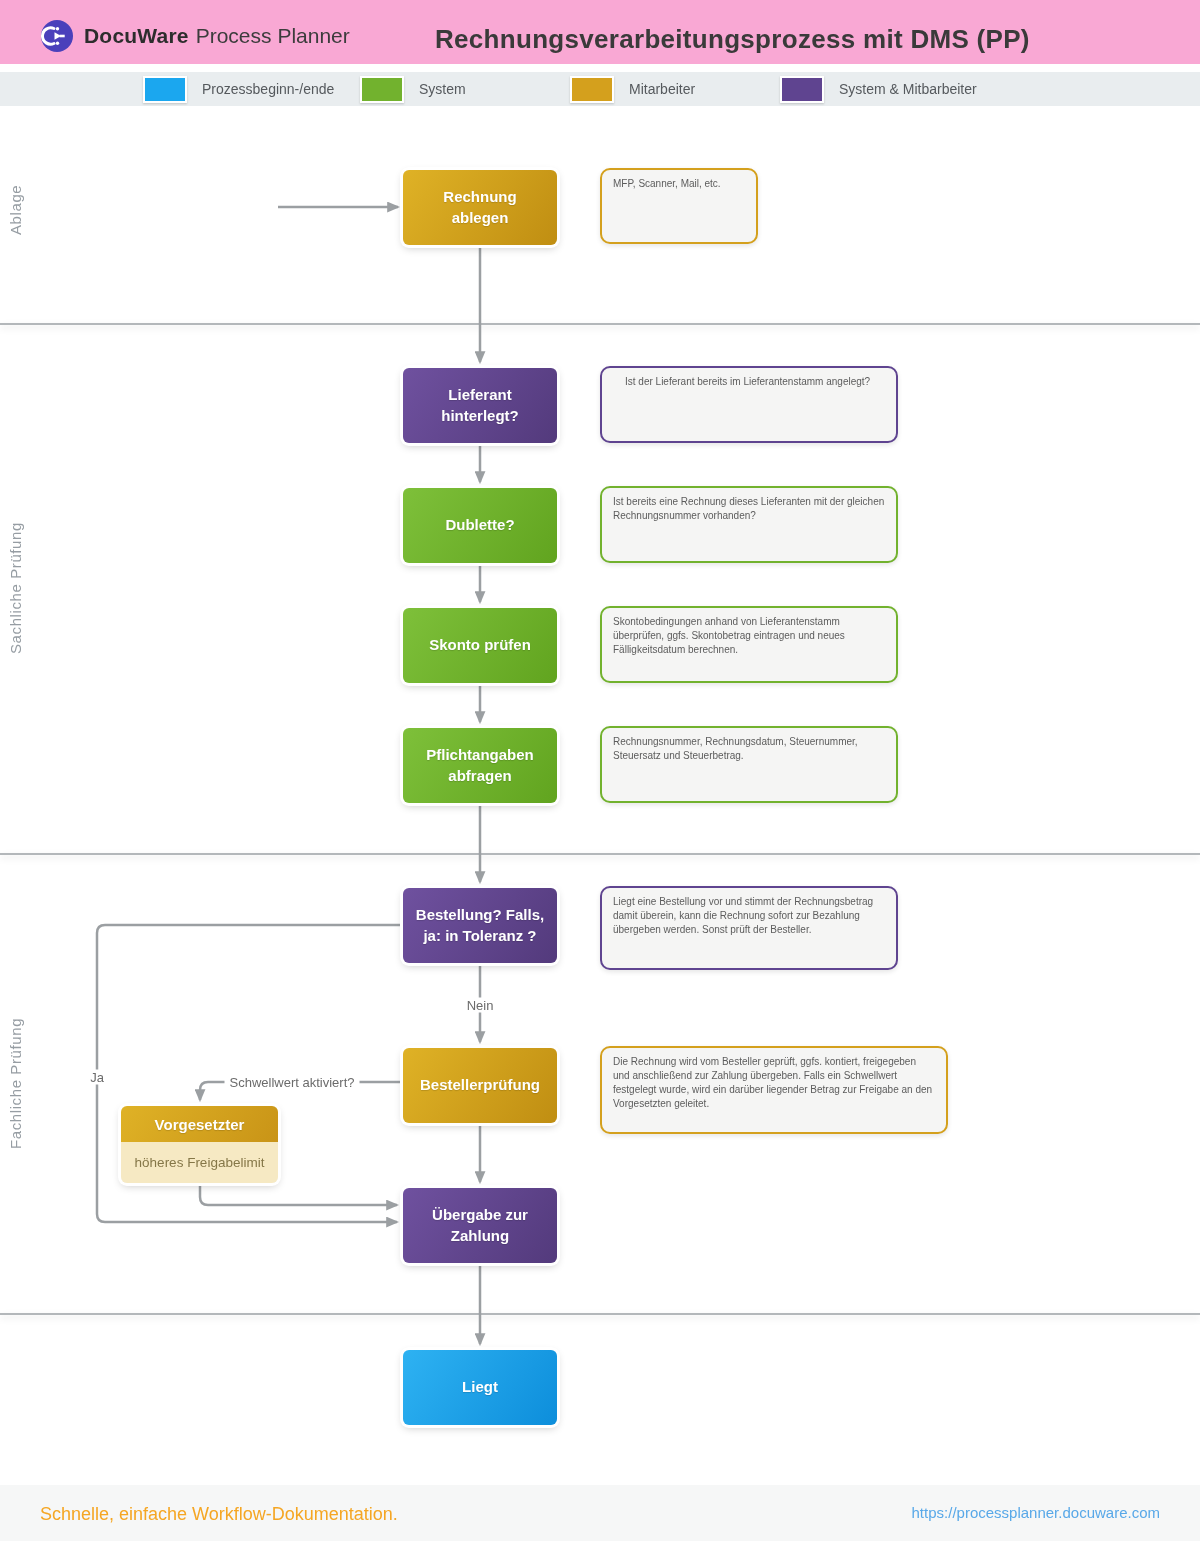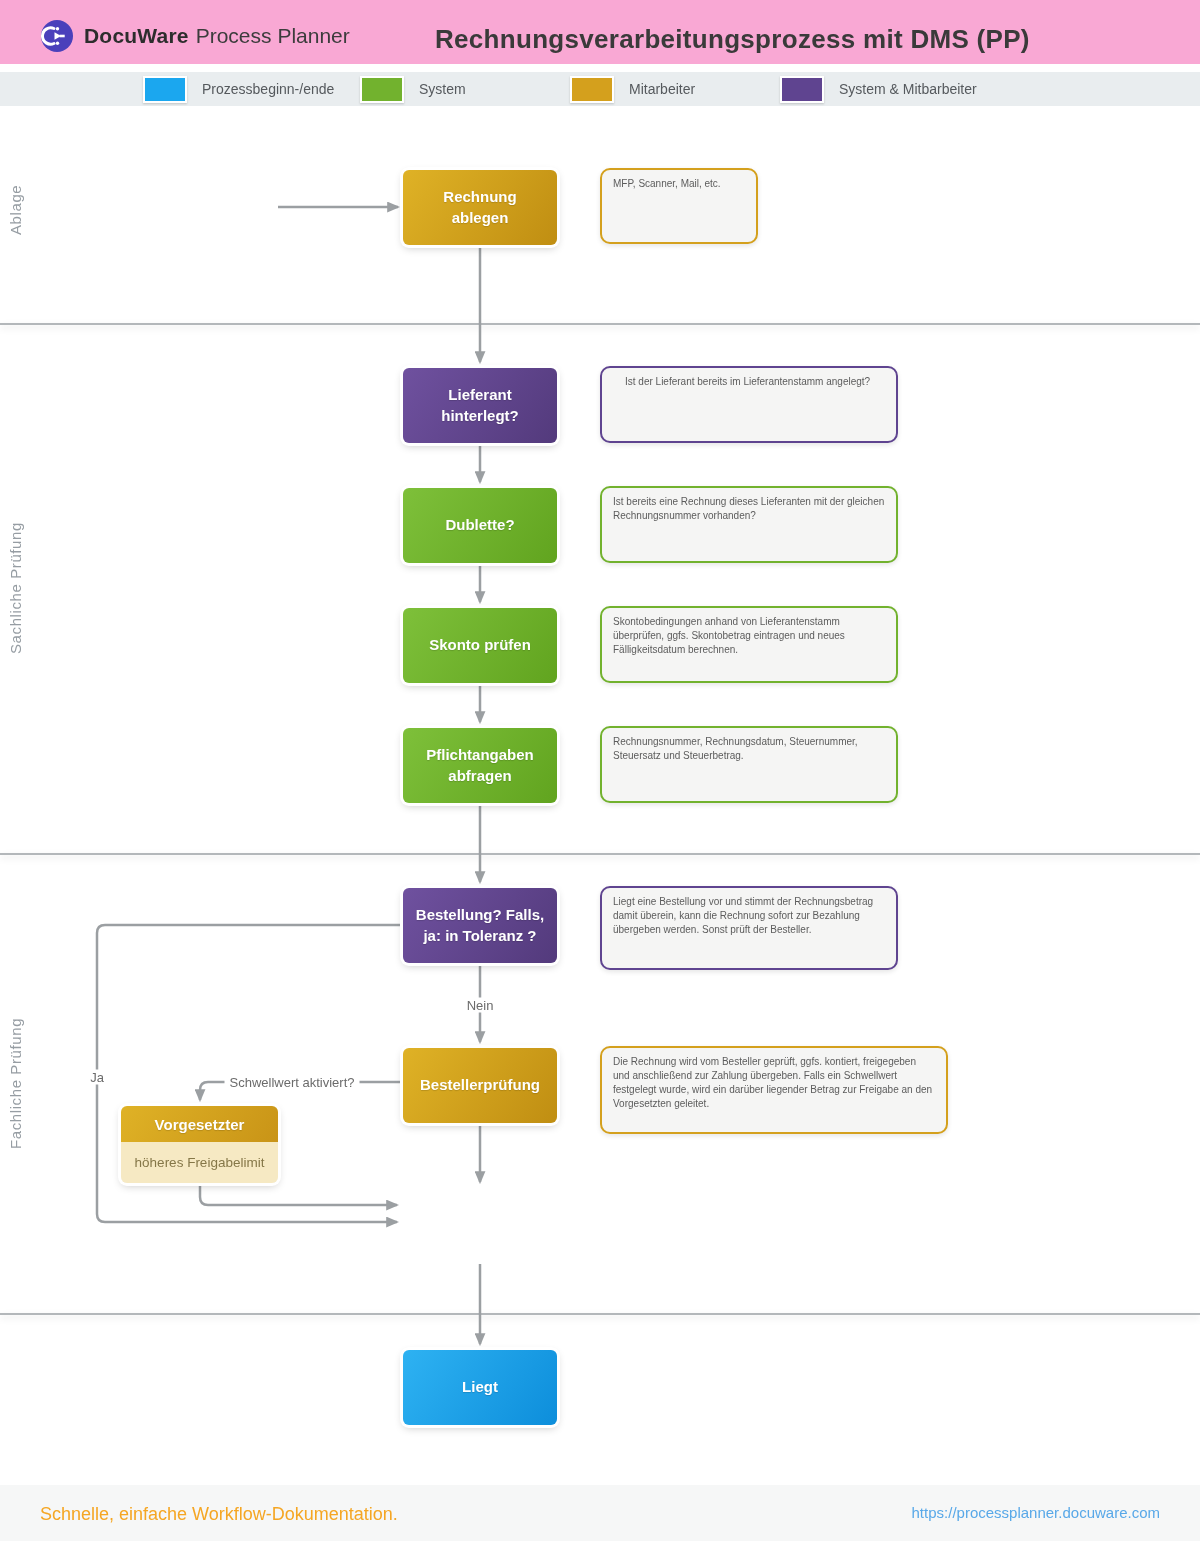--- a/index.html
+++ b/index.html
@@ -160,20 +160,21 @@
   <div class="node fill-purple node-lieferant">Lieferant hinterlegt?</div>
   <div class="node fill-green node-dublette">Dublette?</div>
   <div class="node fill-green node-skonto">Skonto prüfen</div>
   <div class="node fill-green node-pflicht">Pflichtangaben abfragen</div>
   <div class="node fill-purple node-bestellung">Bestellung? Falls, ja: in Toleranz ?</div>
   <div class="node fill-gold node-besteller">Bestellerprüfung</div>
   <div class="node-vorgesetzter">
     <div class="vg-header">Vorgesetzter</div>
     <div class="vg-body">höheres Freigabelimit</div>
   </div>
+  <div class="node fill-purple node-uebergabe">Übergabe zur Zahlung</div>
   <div class="node fill-blue node-ende">Liegt</div>
 
   <div class="note border-gold note-mfp">MFP, Scanner, Mail, etc.</div>
   <div class="note border-purple note-lieferant">Ist der Lieferant bereits im Lieferantenstamm angelegt?</div>
   <div class="note border-green note-dublette">Ist bereits eine Rechnung dieses Lieferanten mit der gleichen Rechnungsnummer vorhanden?</div>
   <div class="note border-green note-skonto">Skontobedingungen anhand von Lieferantenstamm überprüfen, ggfs. Skontobetrag eintragen und neues Fälligkeitsdatum berechnen.</div>
   <div class="note border-green note-pflicht">Rechnungsnummer, Rechnungsdatum, Steuernummer, Steuersatz und Steuerbetrag.</div>
   <div class="note border-purple note-bestellung">Liegt eine Bestellung vor und stimmt der Rechnungsbetrag damit überein, kann die Rechnung sofort zur Bezahlung übergeben werden. Sonst prüft der Besteller.</div>
   <div class="note border-gold note-besteller">Die Rechnung wird vom Besteller geprüft, ggfs. kontiert, freigegeben und anschließend zur Zahlung übergeben. Falls ein Schwellwert festgelegt wurde, wird ein darüber liegender Betrag zur Freigabe an den Vorgesetzten geleitet.</div>
 

